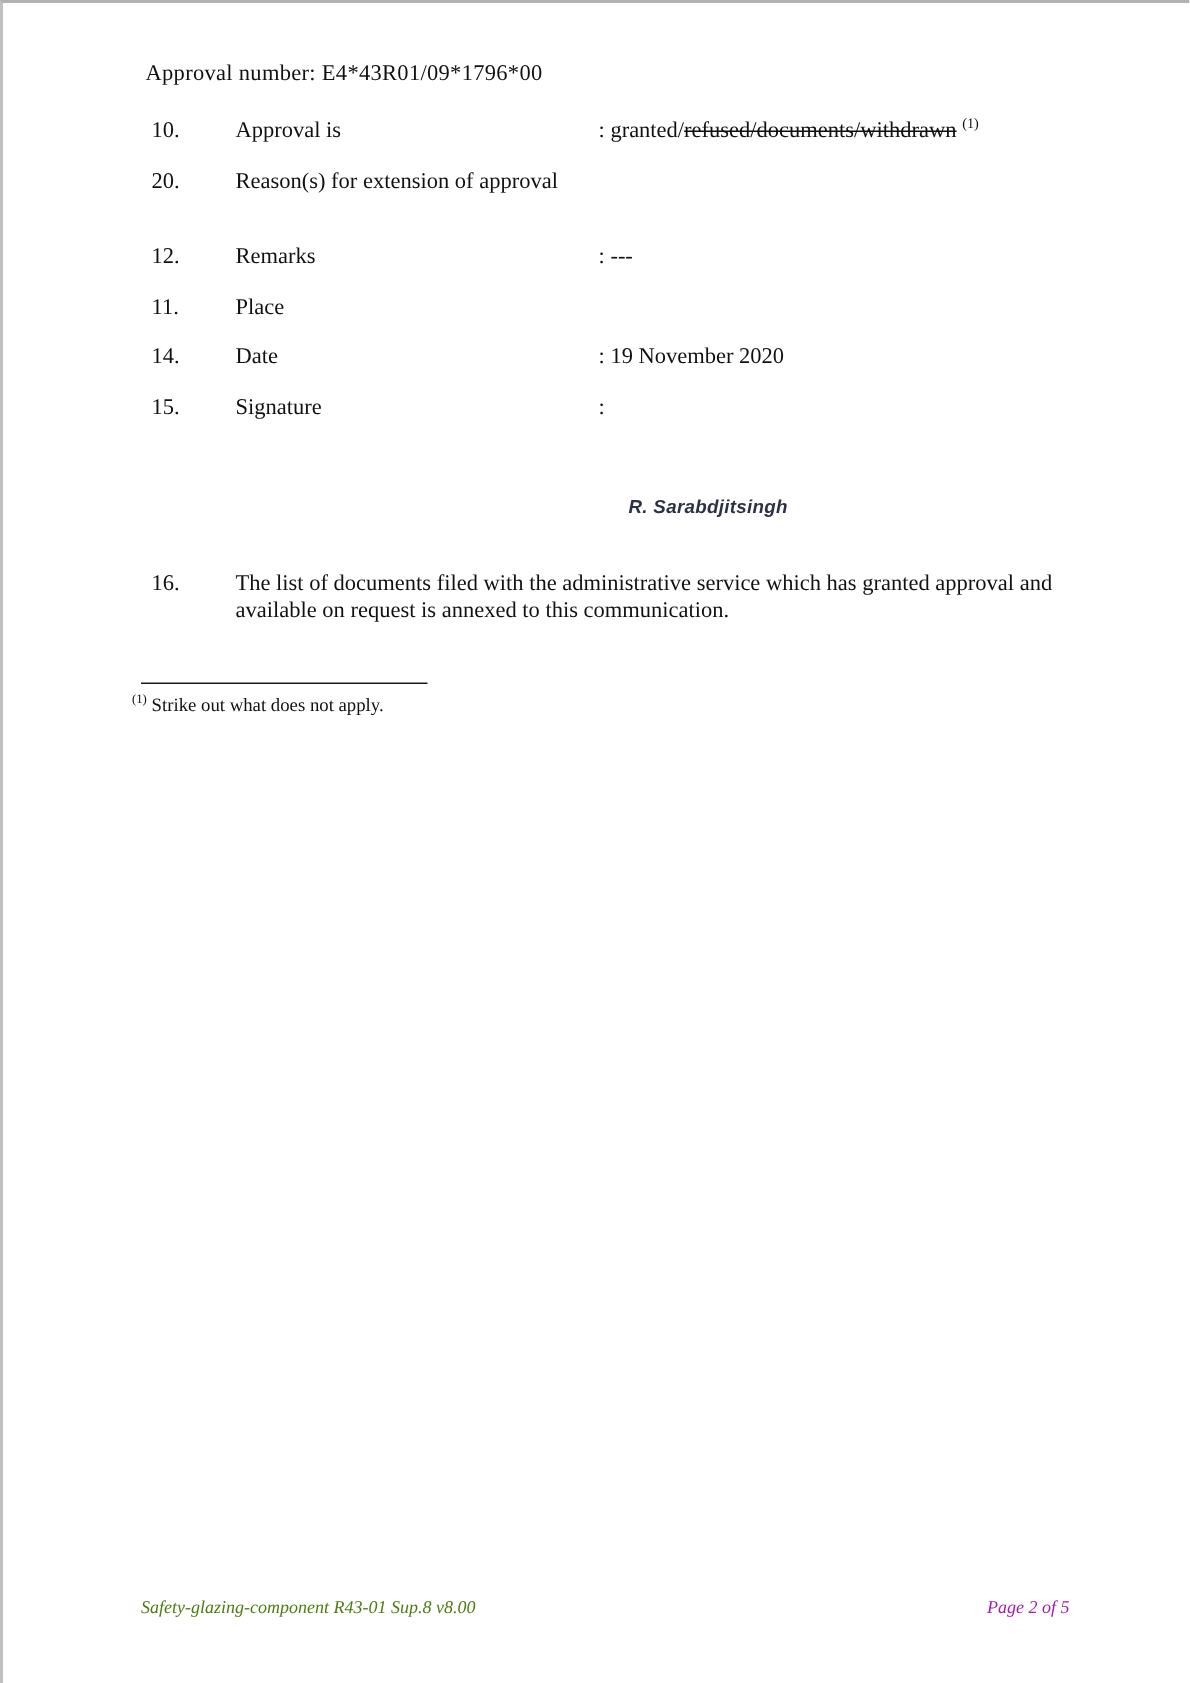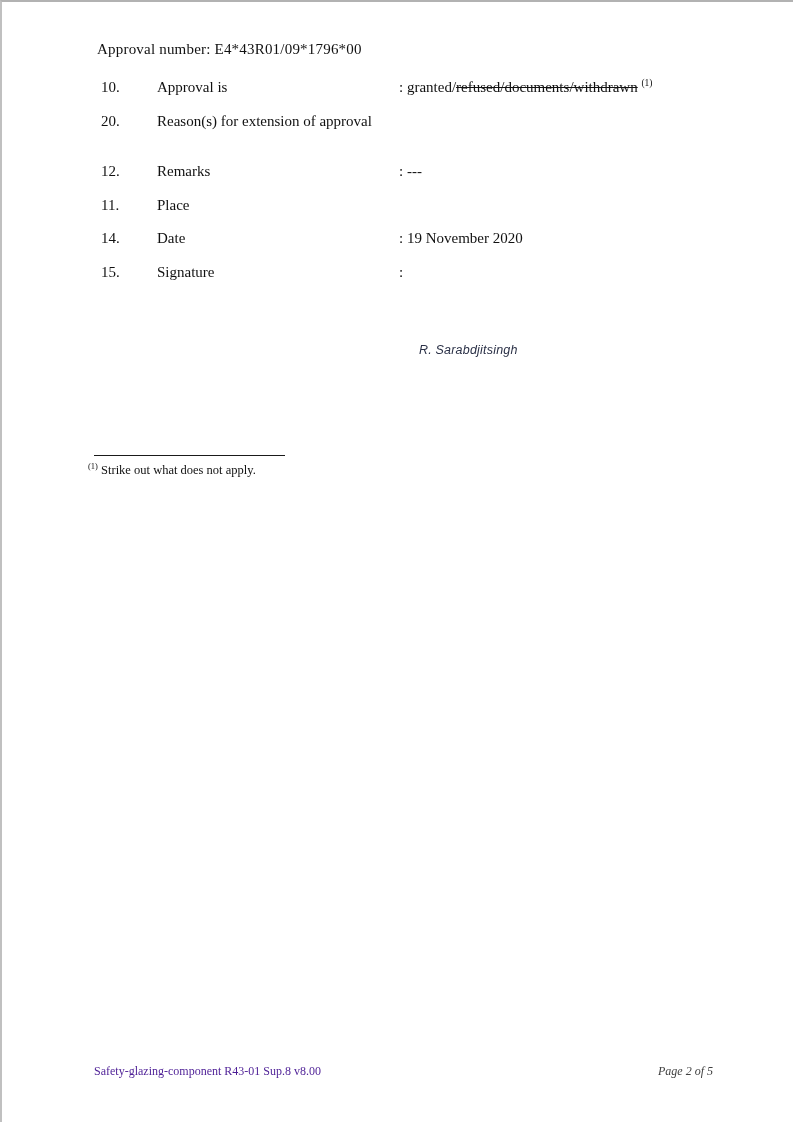--- a/index.html
+++ b/index.html
@@ -44,54 +44,54 @@
   sup.fn-ref {
     font-size: 9.5px;
     vertical-align: super;
     line-height: 0;
   }
 
   .sig-wrap { left: 398px; top: 246px; width: 178px; height: 106px; }
   .sig-name {
     left: 417px; top: 329px;
     font-family: "Liberation Sans", "DejaVu Sans", sans-serif;
-    font-weight: normal;
+    font-weight: bold;
     font-style: italic;
     font-size: 12.5px;
     color: #2b3147;
     letter-spacing: 0.2px;
-    margin-top: 12px;
   }
 
   .fn-rule {
     left: 92px; top: 453px;
     width: 191px; height: 0;
     border-top: 1.6px solid #1a1a1a;
   }
   .footnote {
     left: 86px; top: 461px;
     font-size: 12.5px;
   }
   .footnote .fn-marker {
     font-size: 8.5px;
     vertical-align: super;
     line-height: 0;
   }
 
   .footer-left {
     left: 92px; top: 1062px;
+    font-style: italic;
     font-size: 12px;
-    color: #4c1d95;
+    color: #4d7c0f;
     white-space: nowrap;
   }
   .footer-right {
     top: 1062px; right: 80px;
     font-style: italic;
     font-size: 12px;
-    color: #404040;
+    color: #a21caf;
     white-space: nowrap;
   }
 </style>
 </head>
 <body>
 
 <div class="page">
 
   <div class="abs doc-header">Approval number: E4*43R01/09*1796*00</div>
 
@@ -125,20 +125,24 @@
 
   <div class="abs row" style="top:262px">
     <span class="num">15.</span>
     <span class="label">Signature</span>
     <span class="value"><span class="colon">:</span></span>
   </div>
 
 
   <div class="abs sig-name">R. Sarabdjitsingh</div>
 
+  <div class="abs row" style="top:379px">
+    <span class="num">16.</span>
+    <span class="row16-text">The list of documents filed with the administrative service which has granted approval and available on request is annexed to this communication.</span>
+  </div>
 
   <div class="abs fn-rule"></div>
   <div class="abs footnote">
     <sup class="fn-marker">(1)</sup>
     <span>Strike out what does not apply.</span>
   </div>
 
   <div class="abs footer-left">Safety-glazing-component R43-01 Sup.8 v8.00</div>
   <div class="abs footer-right">Page 2 of 5</div>
 

